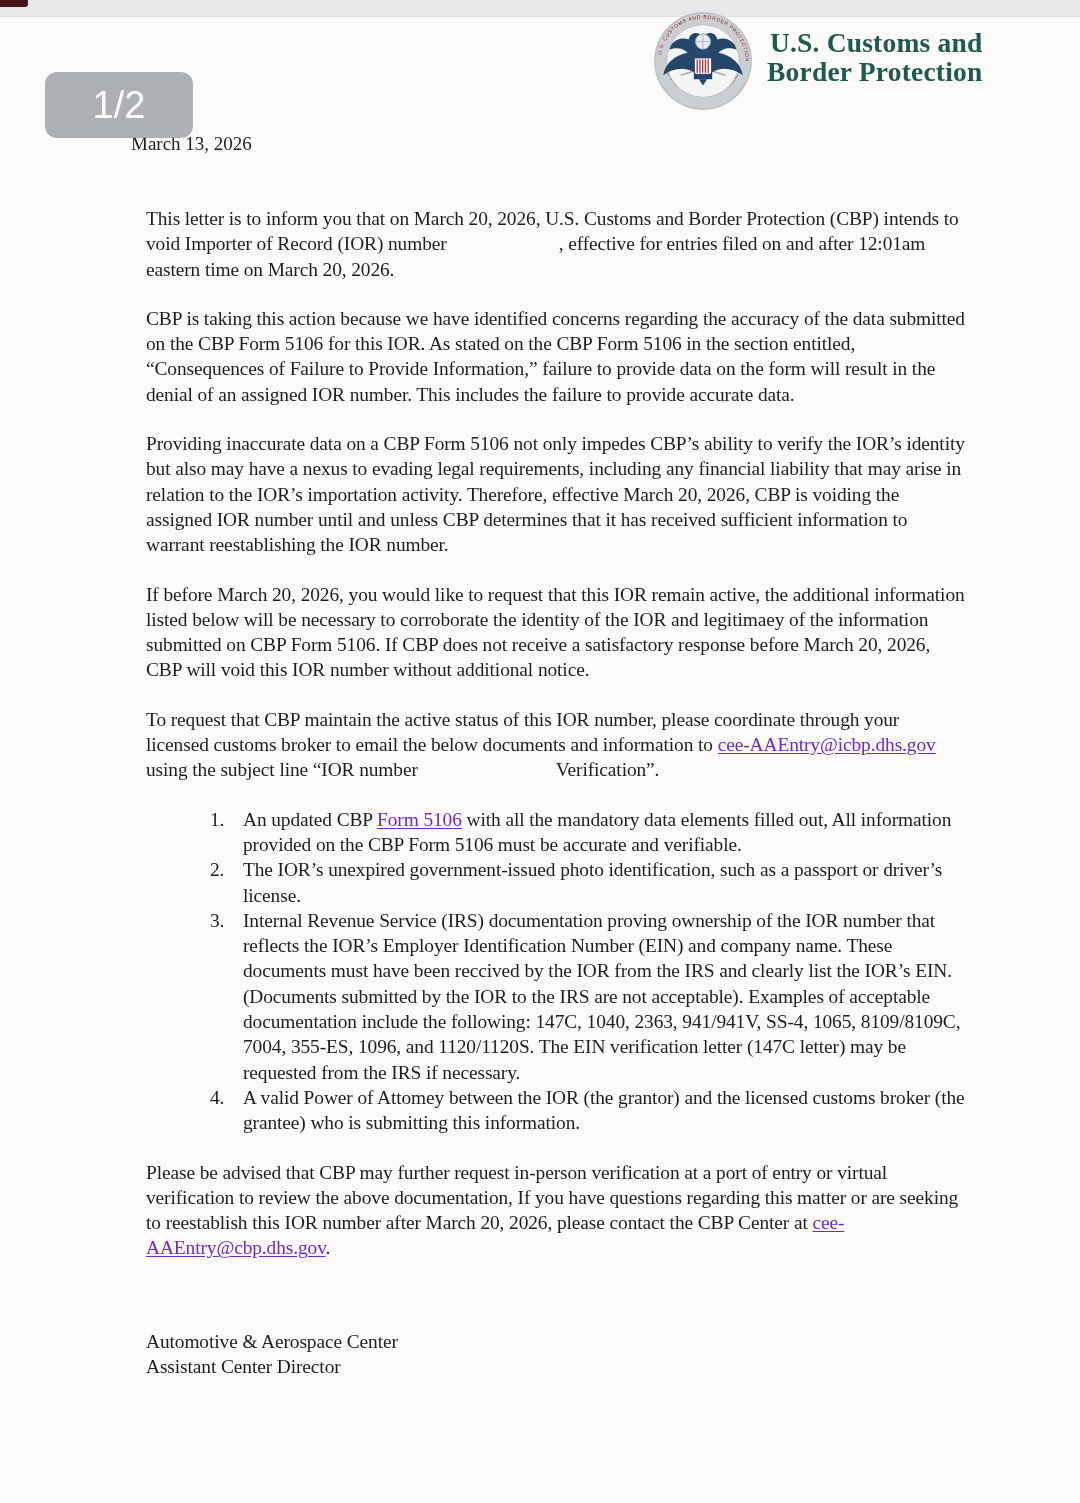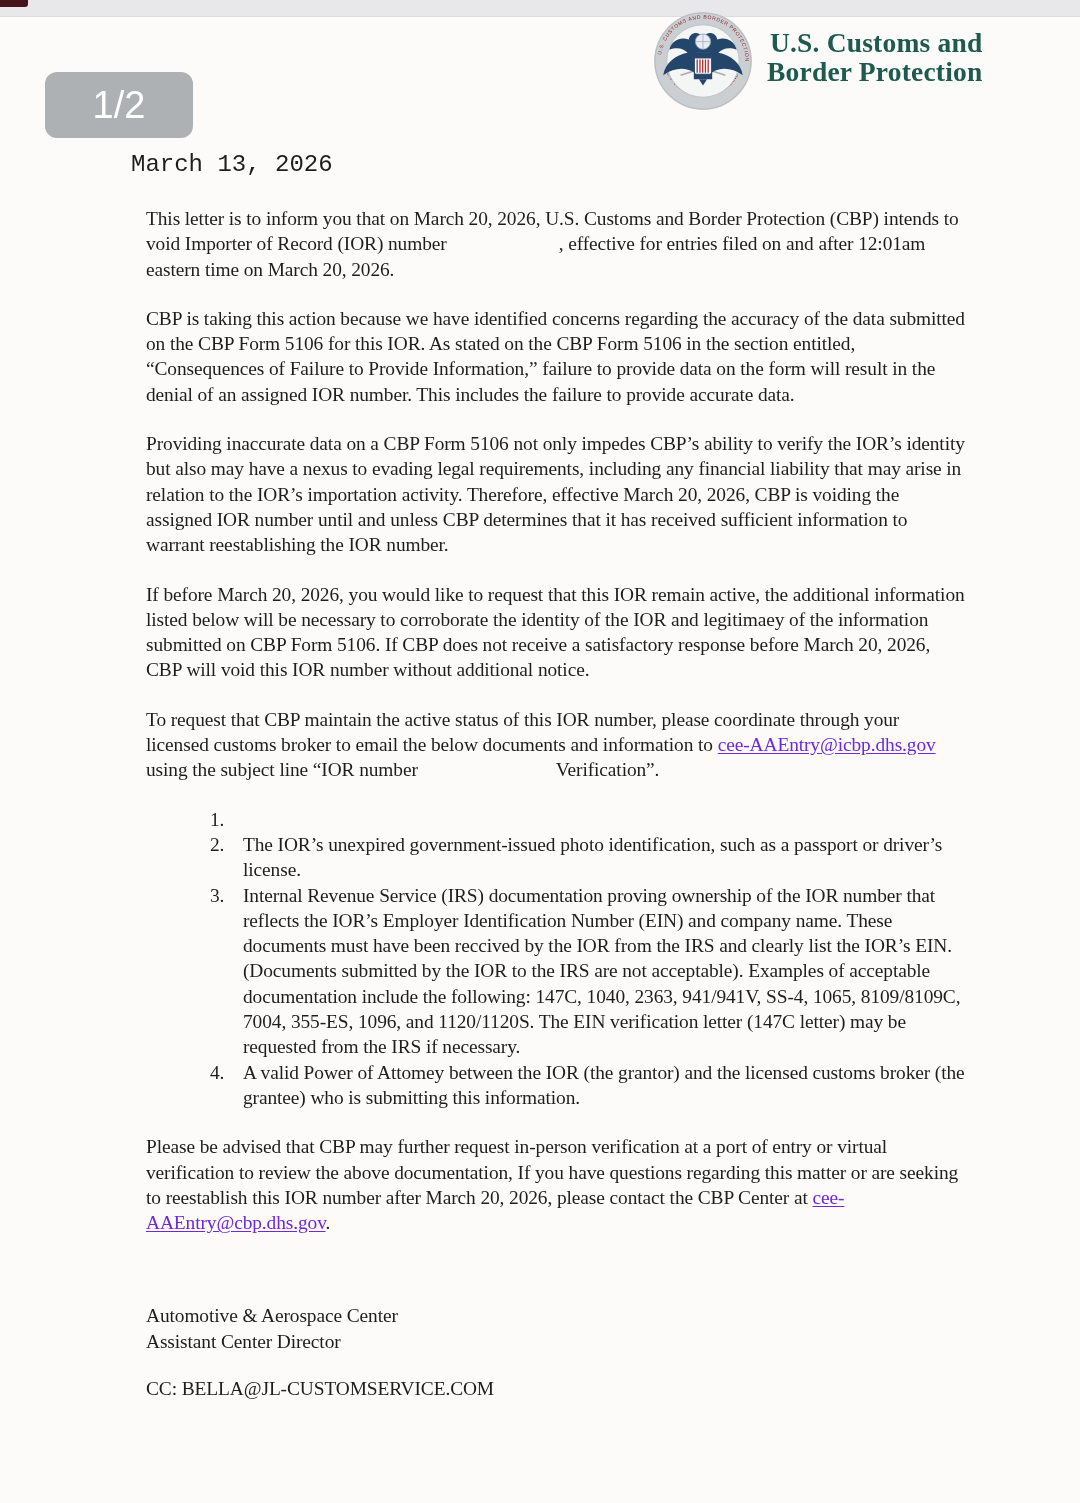--- a/index.html
+++ b/index.html
@@ -26,21 +26,21 @@
     letter-spacing:0.2px;
     text-align:right;
   }
   .badge {
     position:absolute; left:45px; top:72px; width:148px; height:66px;
     background:rgba(164,168,172,0.9); border-radius:12px;
     display:flex; align-items:center; justify-content:center;
     color:#fff; font-family:"Liberation Sans", sans-serif; font-size:38px;
     z-index:5;
   }
-  .date { position:absolute; left:131px; top:151px; font-size:24px; z-index:1;font-family:Liberation Mono, monospace; }
+  .date { position:absolute; left:131px; top:133px; font-size:19px; z-index:1; }
   .letter {
     position:absolute; left:146px; top:206px; width:820px;
     font-size:19.4px; line-height:25.3px; letter-spacing:-0.1px;
     text-align:left;
   }
   .para { margin:0 0 24px 0; }
   .gap { display:inline-block; height:1px; }
   .doc-link { color:#6d28d9; text-decoration:underline; text-underline-offset:2px; cursor:pointer; }
   .doc-list { margin:0 0 24px 0; }
   .li { display:flex; }
@@ -96,20 +96,21 @@
   <div id="paras">
       <p class="para"><span>This letter is to inform you that on March 20, 2026, U.S. Customs and Border Protection (CBP) intends to void Importer of Record (IOR) number</span><span class="gap" style="width: 112px;"></span><span>, effective for entries filed on and after 12:01am eastern time on March 20, 2026.</span></p>
       <p class="para"><span>CBP is taking this action because we have identified concerns regarding the accuracy of the data submitted on the CBP Form 5106 for this IOR.  As stated on the CBP Form 5106 in the section entitled, “Consequences of Failure to Provide Information,” failure to provide data on the form will result in the denial of an assigned IOR number. This includes the failure to provide accurate data.</span></p>
       <p class="para"><span>Providing inaccurate data on a CBP Form 5106 not only impedes CBP’s ability to verify the IOR’s identity but also may have a nexus to evading legal requirements, including any financial liability that may arise in relation to the IOR’s importation activity. Therefore, effective March 20, 2026, CBP is voiding the assigned IOR number until and unless CBP determines that it has received sufficient information to warrant reestablishing the IOR number.</span></p>
       <p class="para"><span>If before March 20, 2026, you would like to request that this IOR remain active, the additional information listed below will be necessary to corroborate the identity of the IOR and legitimaey of the information submitted on CBP Form 5106. If CBP does not receive a satisfactory response before March 20, 2026, CBP will void this IOR number without additional notice.</span></p>
       <p class="para"><span>To request that CBP maintain the active status of this IOR number, please coordinate through your licensed customs broker to email the below documents and information to </span><a href="#" class="doc-link">cee-AAEntry@icbp.dhs.gov</a><span> using the subject line “IOR number</span><span class="gap" style="width: 138px;"></span><span>Verification”.</span></p>
     </div>
   <div id="doc-list" class="doc-list">
       <div class="li">
         <span class="li-num">1.</span>
+        <div class="li-body"><span>An updated CBP </span><a href="#" class="doc-link">Form 5106</a><span> with all the mandatory data elements filled out, All information provided on the CBP Form 5106 must be accurate and verifiable.</span></div>
       </div>
       <div class="li">
         <span class="li-num">2.</span>
         <div class="li-body"><span>The IOR’s unexpired government-issued photo identification, such as a passport or driver’s license.</span></div>
       </div>
       <div class="li">
         <span class="li-num">3.</span>
         <div class="li-body"><span>Internal Revenue Service (IRS) documentation proving ownership of the IOR number that reflects the IOR’s Employer Identification Number (EIN) and company name. These documents must have been reccived by the IOR from the IRS and clearly list the IOR’s EIN. (Documents submitted by the IOR to the IRS are not acceptable). Examples of acceptable documentation include the following: 147C, 1040, 2363, 941/941V, SS-4, 1065, 8109/8109C, 7004, 355-ES, 1096, and 1120/1120S. The EIN verification letter (147C letter) may be requested from the IRS if necessary.</span></div>
       </div>
       <div class="li">
@@ -117,14 +118,13 @@
         <div class="li-body"><span>A valid Power of Attomey between the IOR (the grantor) and the licensed customs broker (the grantee) who is submitting this information.</span></div>
       </div>
     </div>
   <div id="closing">
       <p class="para"><span>Please be advised that CBP may further request in-person verification at a port of entry or virtual verification to review the above documentation, If you have questions regarding this matter or are seeking to reestablish this IOR number after March 20, 2026, please contact the CBP Center at </span><a href="#" class="doc-link">cee-AAEntry@cbp.dhs.gov</a><span>.</span></p>
     </div>
   <div class="sig">
       <div class="sig-line">Automotive &amp; Aerospace Center</div>
       <div class="sig-line">Assistant Center Director</div>
     </div>
-  <div class="cc-line">CC: BELLA@JL-CUSTOMSERVICE.COM</div>
 </div>
 
 </body></html>

